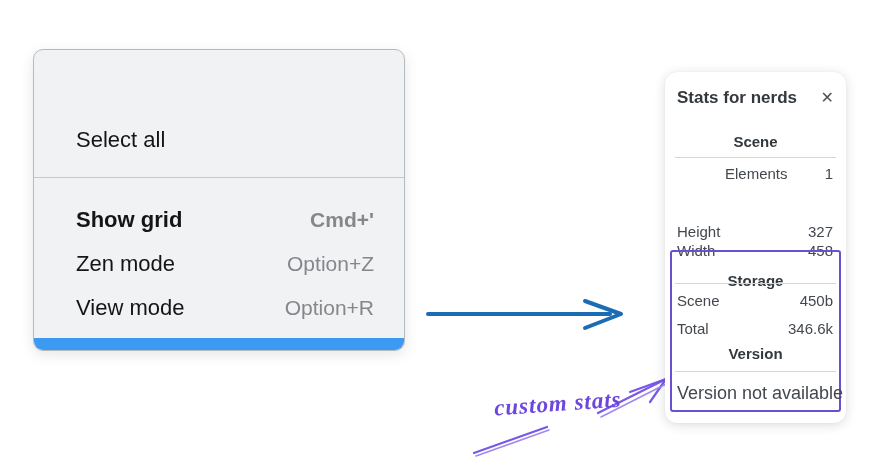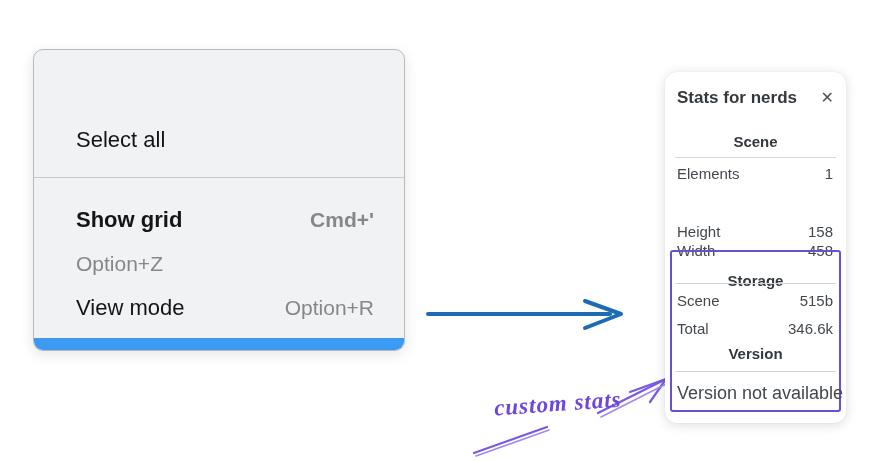--- a/index.html
+++ b/index.html
@@ -162,20 +162,21 @@
     </div>
 
     <div class="menu-divider" style="top: 127px;"></div>
 
     <div class="menu-row" style="top: 148px; font-weight: bold;">
       <span>Show grid</span>
       <span class="shortcut">Cmd+'</span>
     </div>
 
     <div class="menu-row" style="top: 192px;">
+      <span>Zen mode</span>
       <span class="shortcut">Option+Z</span>
     </div>
 
     <div class="menu-row" style="top: 236px;">
       <span>View mode</span>
       <span class="shortcut">Option+R</span>
     </div>
 
     <div class="menu-row highlighted" style="top: 288px; height: 43px;">
       <span>Stats for nerds</span>
@@ -207,41 +208,41 @@
   <div class="stats-panel">
 
     <div class="panel-header">
       <span class="panel-title">Stats for nerds</span>
       <button class="panel-close">✕</button>
     </div>
 
     <div class="section-heading" style="top: 133px; top: 61px;">Scene</div>
     <div class="panel-divider" style="top: 85px;"></div>
 
-    <div class="stat-row" style="top: 93px;">
+    <div class="stat-row" style="top: 93px; margin-left: 48px;">
       <span>Elements</span>
       <span>1</span>
     </div>
     <div class="stat-row" style="top: 134px; margin-top: 36px;">
       <span>Width</span>
       <span>458</span>
     </div>
     <div class="stat-row" style="top: 151px;">
       <span>Height</span>
-      <span>158</span>
+      <span>327</span>
     </div>
 
     <div class="custom-rect"></div>
 
     <div class="section-heading" style="top: 200px;">Storage</div>
     <div class="panel-divider" style="top: 211px;"></div>
 
     <div class="stat-row" style="top: 220px;">
       <span>Scene</span>
-      <span>515b</span>
+      <span>450b</span>
     </div>
     <div class="stat-row" style="top: 248px;">
       <span>Total</span>
       <span>346.6k</span>
     </div>
 
     <div class="section-heading" style="top: 273px;">Version</div>
     <div class="panel-divider" style="top: 299px;"></div>
     <div class="panel-note" style="top: 311px;">Version not available</div>
   </div>

